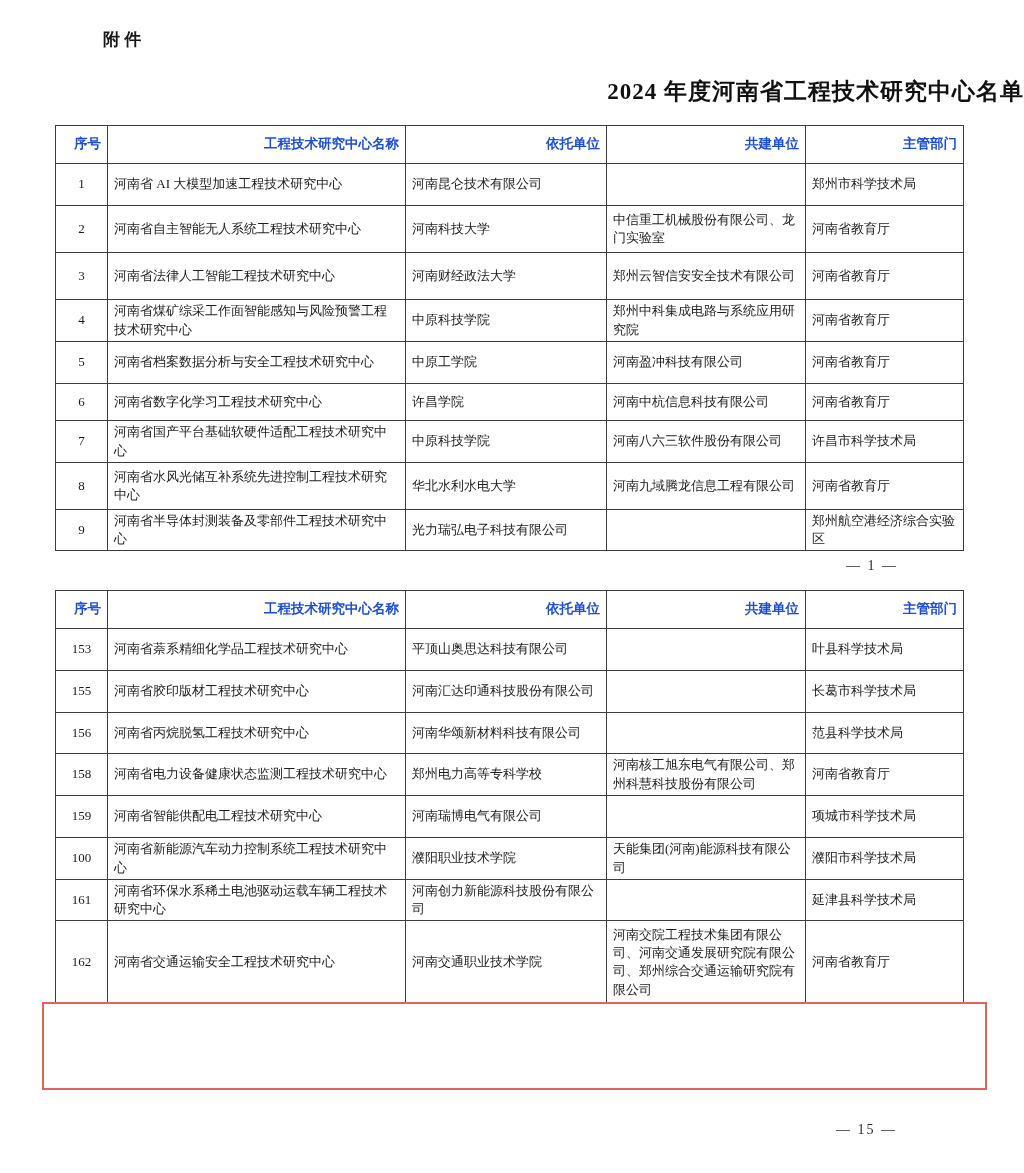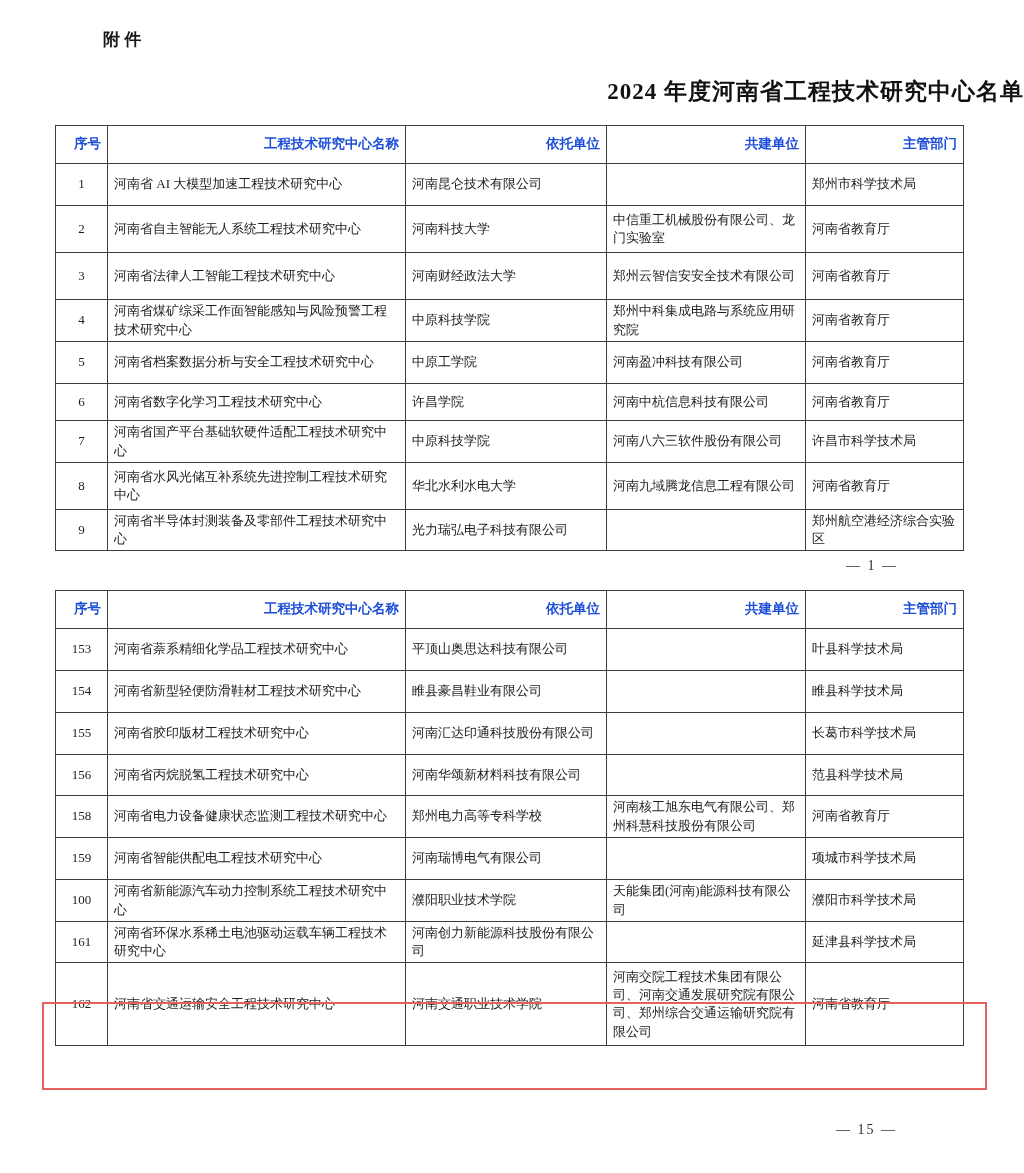--- a/index.html
+++ b/index.html
@@ -194,27 +194,20 @@
       </thead>
     <tbody>
         <tr style="height: 42px;">
           <td class="cell-no">153</td>
           <td class="cell-name">河南省萘系精细化学品工程技术研究中心</td>
           <td class="cell-host">平顶山奥思达科技有限公司</td>
           <td class="cell-partners"></td>
           <td class="cell-authority">叶县科学技术局</td>
         </tr>
         <tr style="height: 42px;">
-          <td class="cell-no">154</td>
-          <td class="cell-name">河南省新型轻便防滑鞋材工程技术研究中心</td>
-          <td class="cell-host">睢县豪昌鞋业有限公司</td>
-          <td class="cell-partners"></td>
-          <td class="cell-authority">睢县科学技术局</td>
-        </tr>
-        <tr style="height: 42px;">
           <td class="cell-no">155</td>
           <td class="cell-name">河南省胶印版材工程技术研究中心</td>
           <td class="cell-host">河南汇达印通科技股份有限公司</td>
           <td class="cell-partners"></td>
           <td class="cell-authority">长葛市科学技术局</td>
         </tr>
         <tr style="height: 41px;">
           <td class="cell-no">156</td>
           <td class="cell-name">河南省丙烷脱氢工程技术研究中心</td>
           <td class="cell-host">河南华颂新材料科技有限公司</td>

